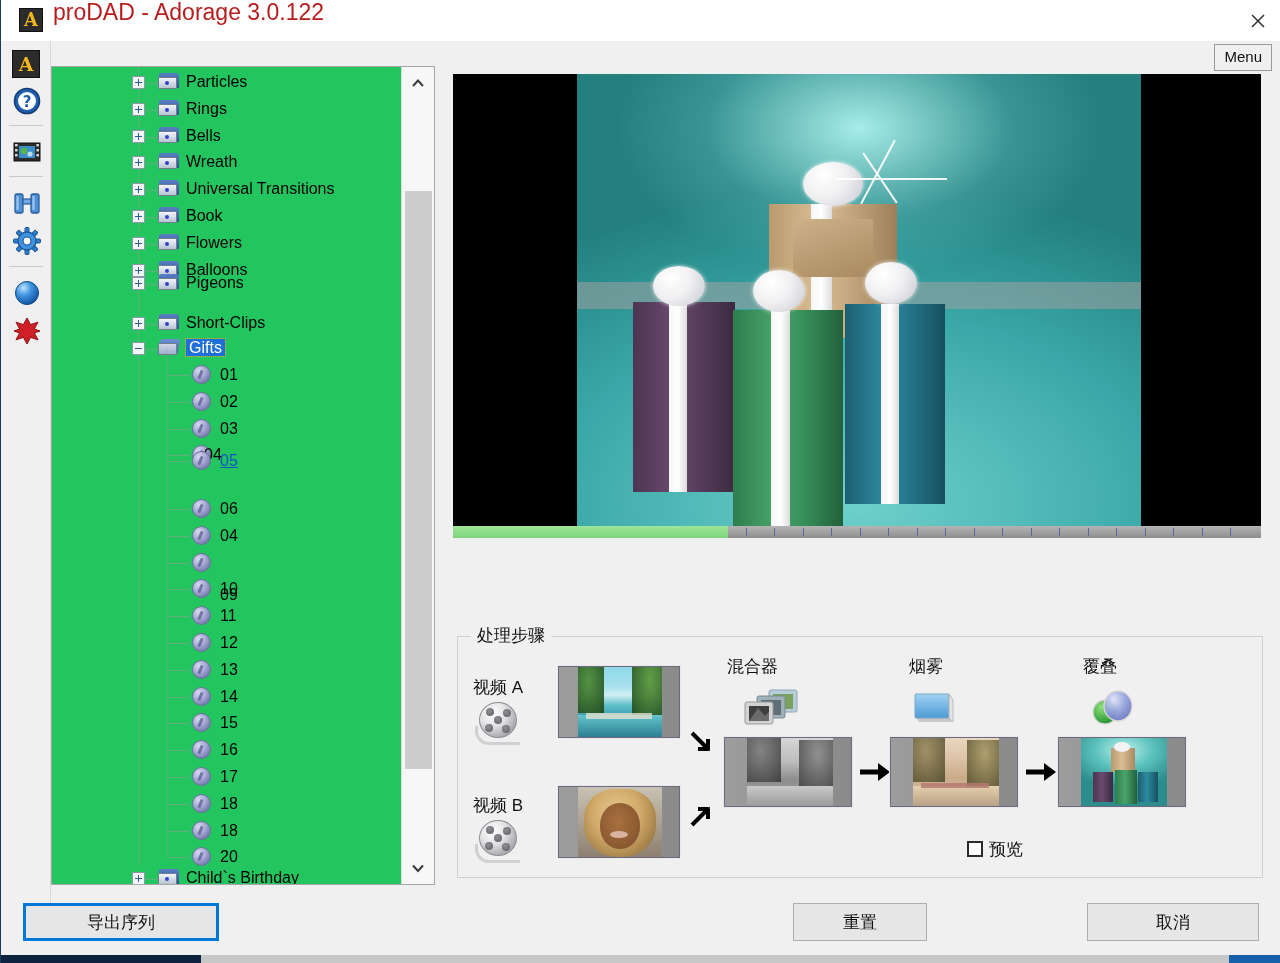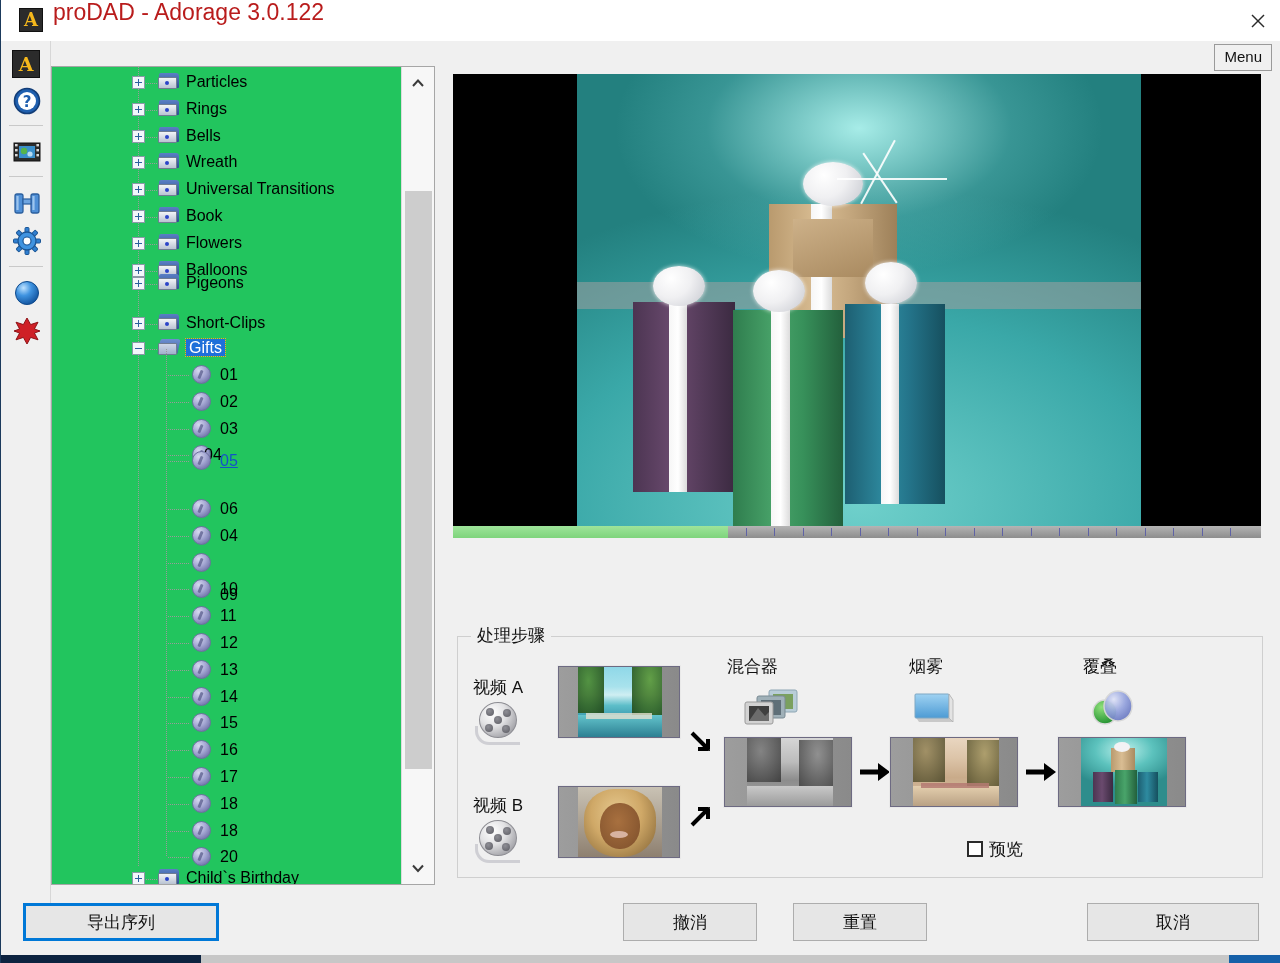--- a/index.html
+++ b/index.html
@@ -814,21 +814,20 @@
       <div style="position:absolute;left:12px;top:34px;width:20px;height:30px;background:linear-gradient(90deg,#4c3552,#6a4a6e 45%,#3b2a41);"></div>
       <div style="position:absolute;left:34px;top:32px;width:22px;height:34px;background:linear-gradient(90deg,#2f7d4e,#49a46a 45%,#23603c);"></div>
       <div style="position:absolute;left:57px;top:34px;width:20px;height:30px;background:linear-gradient(90deg,#1d5f72,#2e8ba0 45%,#16505f);"></div>
     </div>
   </div>
 
   <div class="chk" style="left:966px;top:841px;"></div>
   <div class="chk-label" style="left:988px;top:838px;">预览</div>
 
   <div class="btn focus" style="left:22px;top:903px;width:196px;">导出序列</div>
-  <div class="btn" style="left:622px;top:903px;width:134px;">撤消</div>
   <div class="btn" style="left:792px;top:903px;width:134px;">重置</div>
   <div class="btn" style="left:1086px;top:903px;width:172px;">取消</div>
 
   <div class="taskbar">
     <div class="tb-a"></div>
     <div class="tb-b"></div>
     <div class="tb-c"></div>
   </div>
 </div>
 

